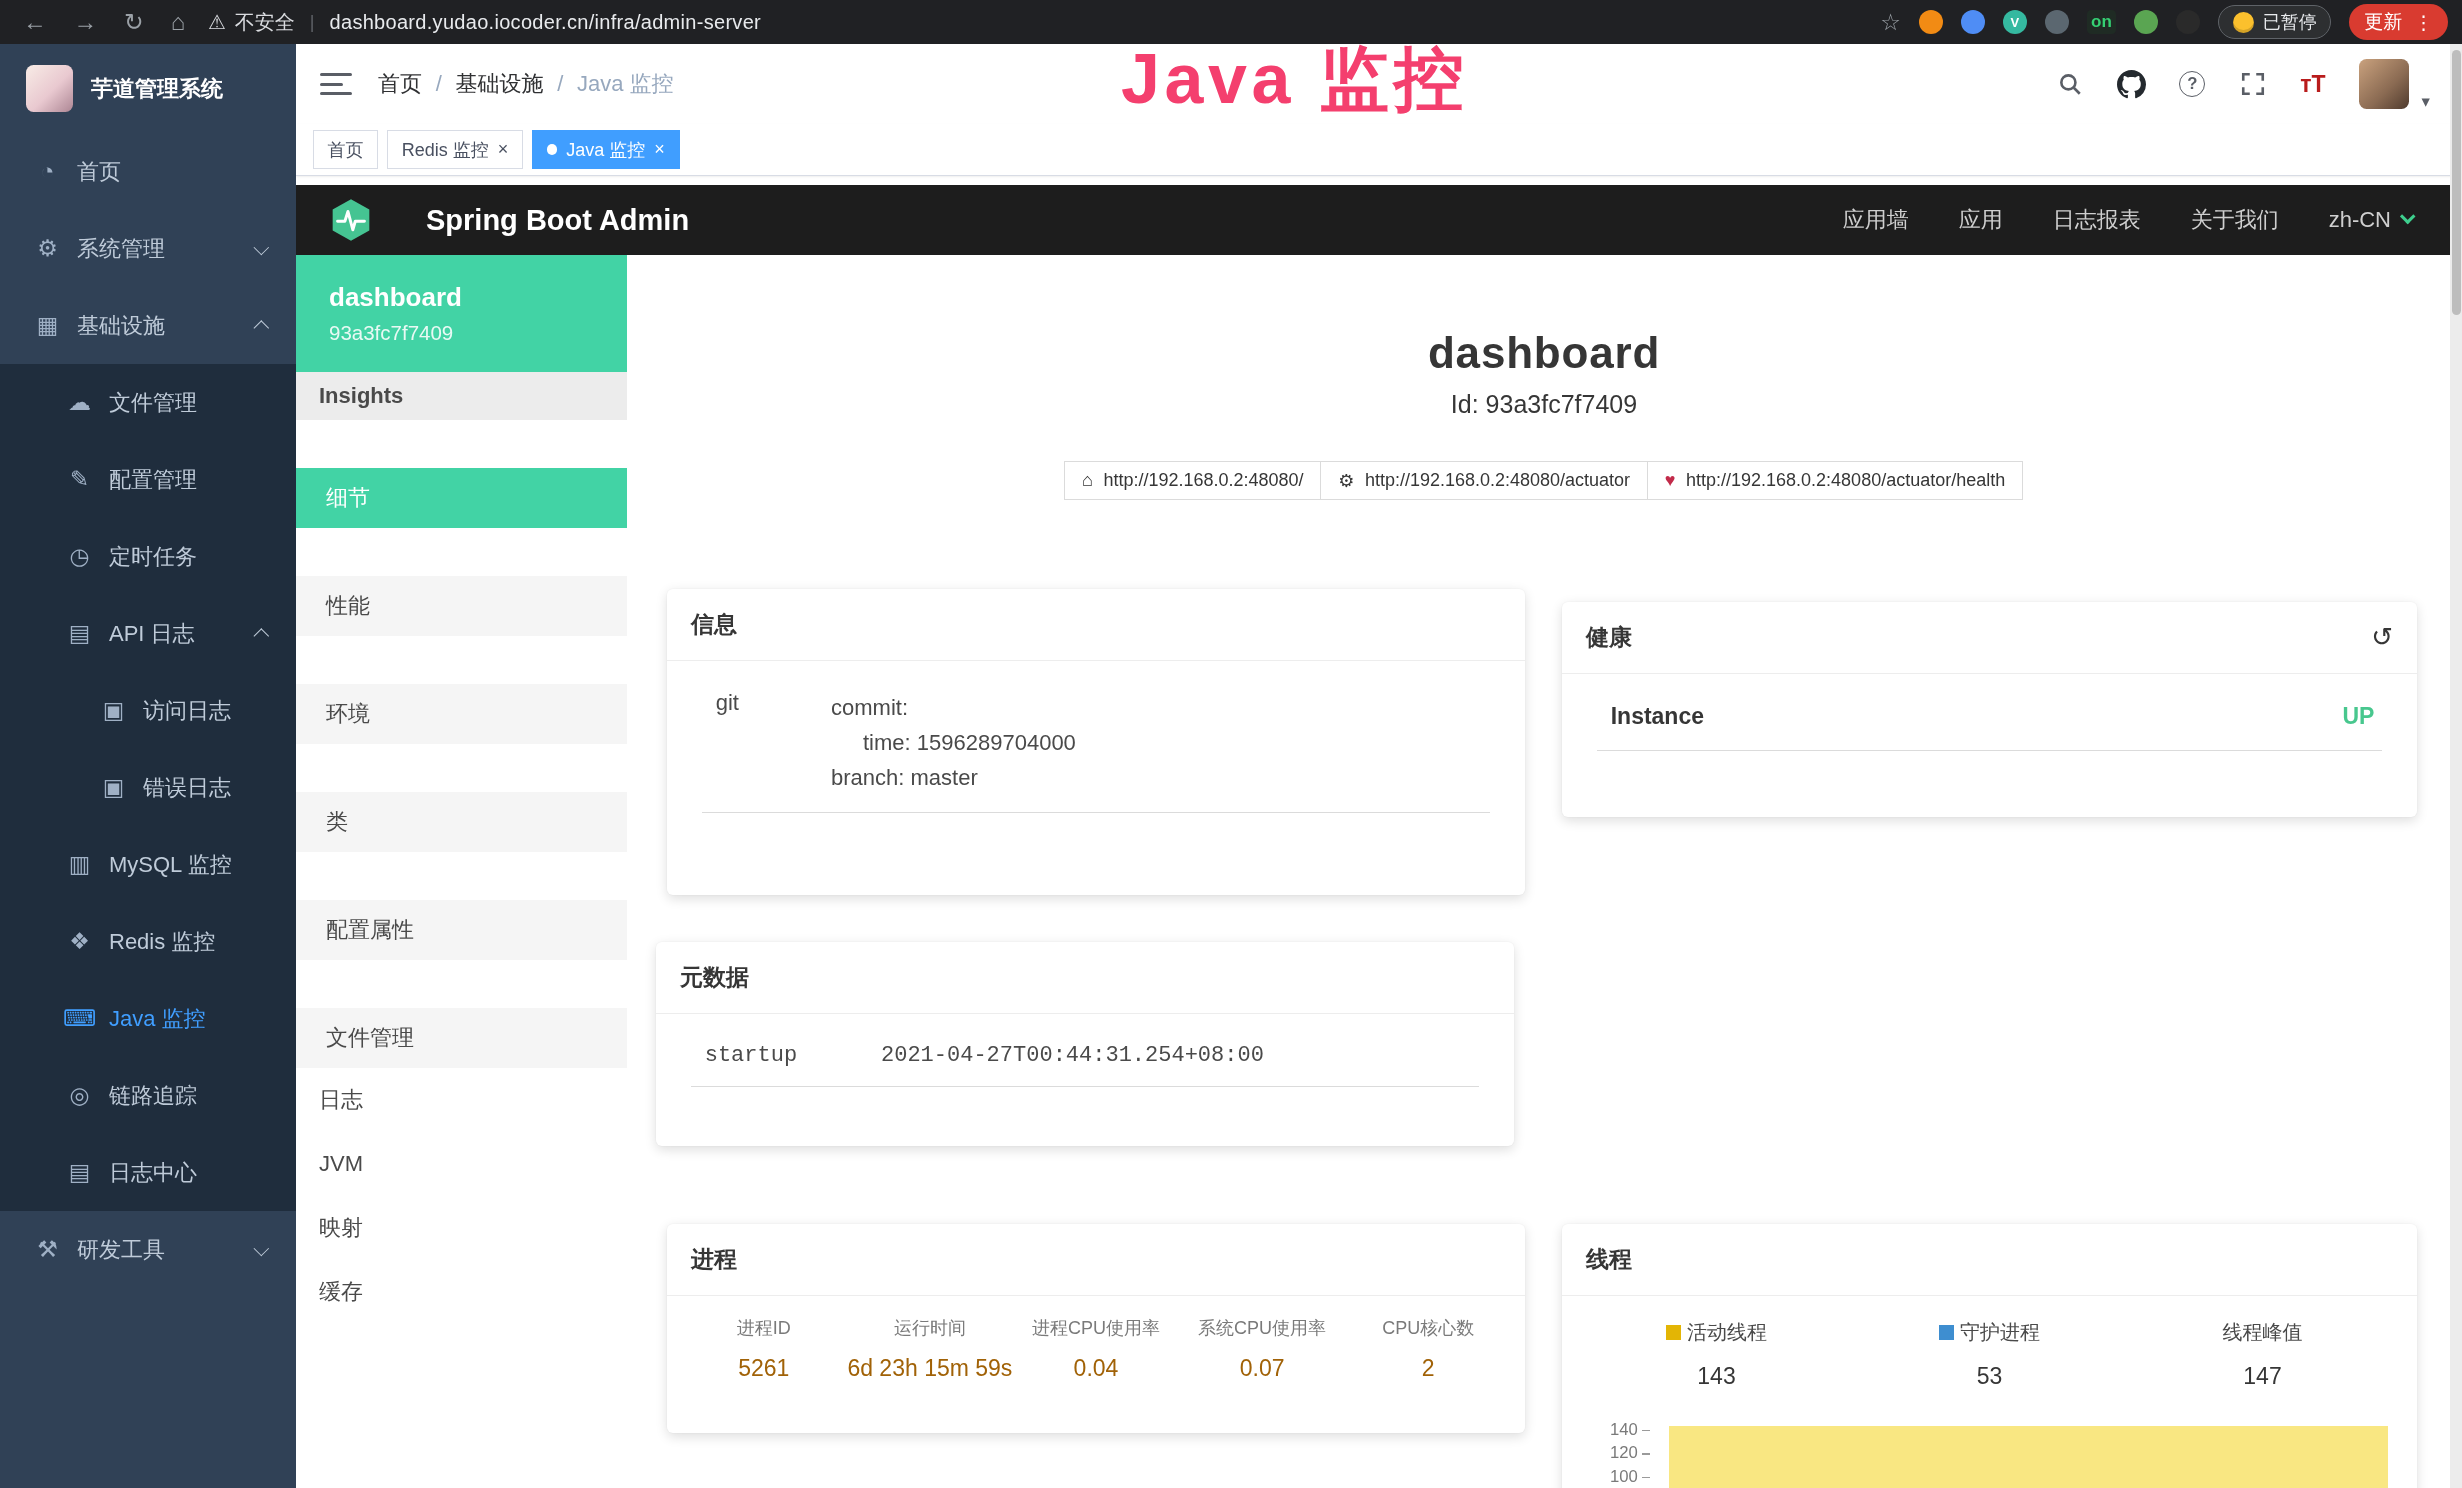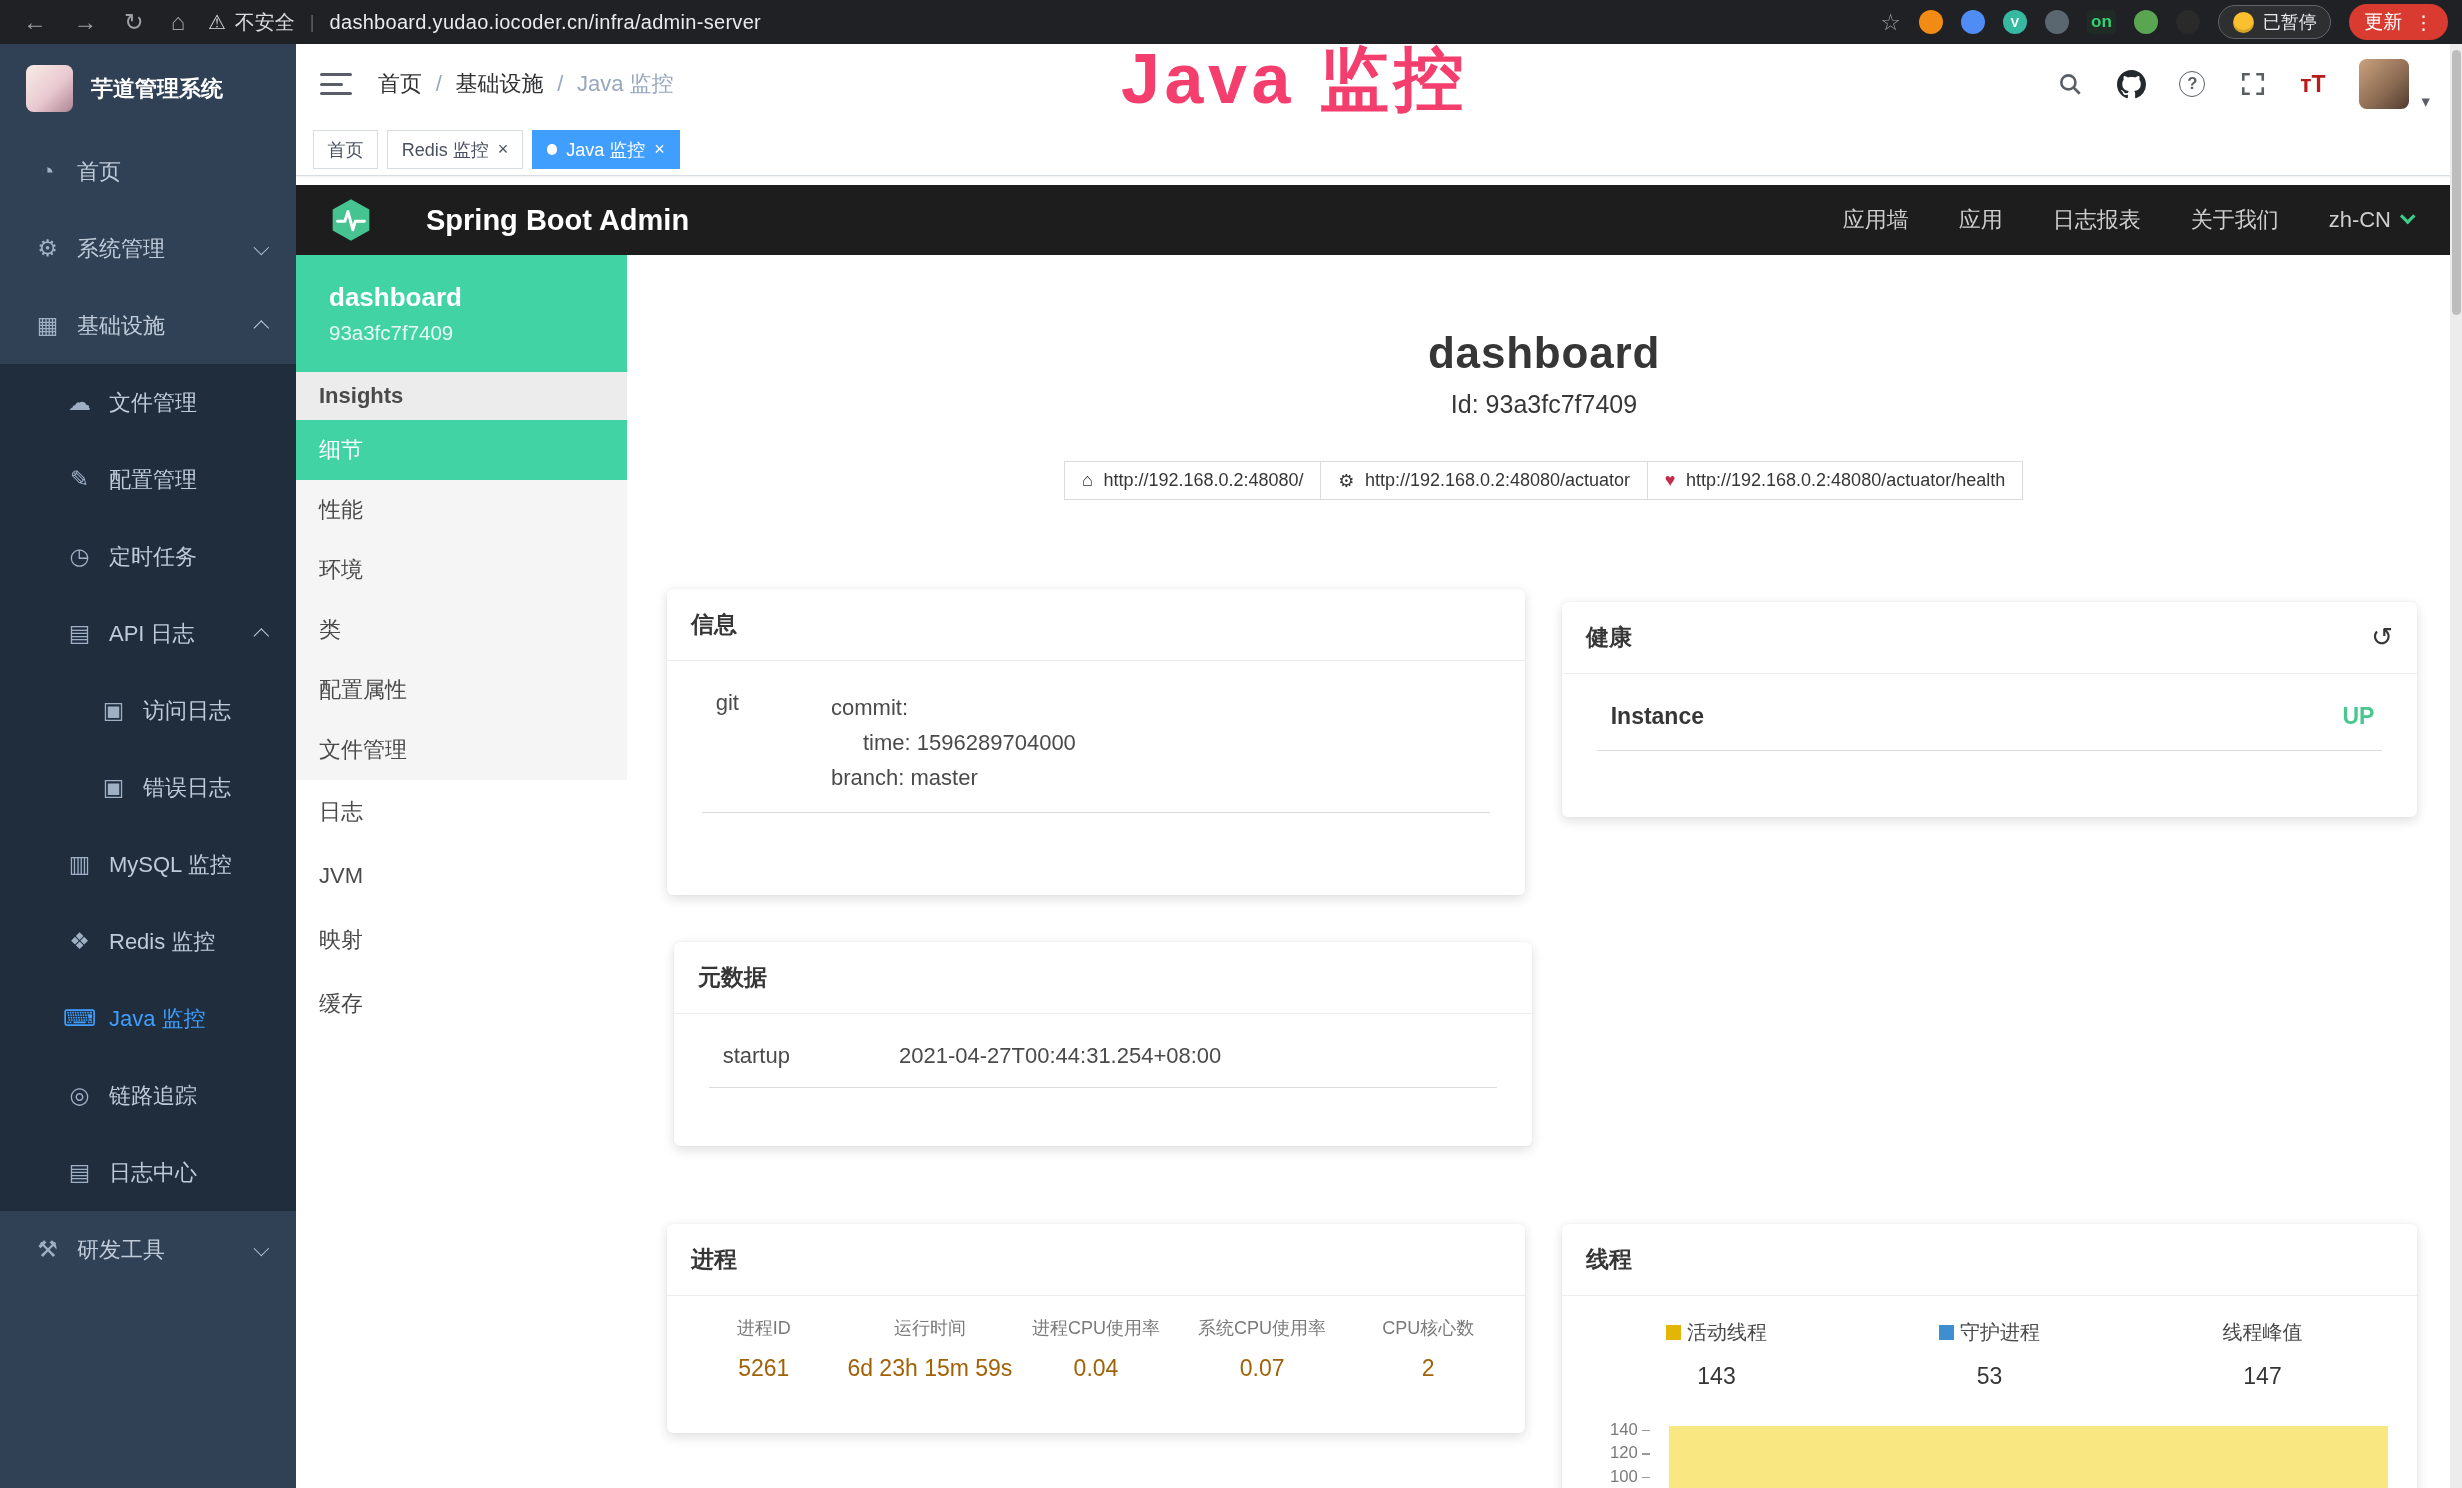--- a/index.html
+++ b/index.html
@@ -69,41 +69,41 @@
   .sba-nav span { cursor:pointer; white-space:nowrap; }
   .sba-locale { display:flex; align-items:center; gap:10.6px; }
   .chev-green { width:11.4px; height:11.4px; border-right:3px solid #3ecf8e; border-bottom:3px solid #3ecf8e; transform:rotate(45deg); margin-top:-6px; }
 
   
   .sba-side { position:absolute; left:296px; top:255px; width:331px; height:1234px; background:#fff; z-index:4; }
   .inst-block { height:117px; background:#42d3a5; color:#fff; display:flex; flex-direction:column; justify-content:center; padding-left:33px; gap:7.6px; cursor:pointer; }
   .inst-name { font-size:26px; font-weight:bold; }
   .inst-id { font-size:20.5px; opacity:.88; }
   .side-section { height:48px; background:#ececec; display:flex; align-items:center; padding-left:23px; font-size:22px; font-weight:bold; color:#4a4a4a; }
-  .side-sub { height:60px; background:#f5f5f5; display:flex; align-items:center; padding-left:23px; font-size:22px; color:#4a4a4a; cursor:pointer; }
+  .side-sub { height:60px; background:#f5f5f5; display:flex; align-items:center; padding-left:30px; font-size:22px; color:#4a4a4a; cursor:pointer;margin-top:48px; }
   .side-sub.active { background:#42d3a5; color:#fff; }
   .side-item { height:64px; background:#fff; display:flex; align-items:center; padding-left:23px; font-size:22px; color:#4a4a4a; cursor:pointer; }
 
   
   .sba-main { position:absolute; left:626px; top:255px; width:1836px; height:1234px; background:#fff; z-index:3; }
   .main-title { text-align:center; margin-top:73px; font-size:44px; font-weight:bold; color:#363636; letter-spacing:0.8px; }
   .main-sub { text-align:center; margin-top:12px; font-size:25px; color:#363636; }
   .links-row { display:flex; justify-content:center; margin-top:42px; }
   .link-chip { display:flex; align-items:center; gap:10.6px; border:0.8px solid #dbdbdb; padding:7.6px 16.7px; font-size:18px; color:#363636; margin-left:-0.8px; background:#fff; cursor:pointer; white-space:nowrap; }
   .chip-ic { font-size:18px; color:#363636; }
   .chip-ic.heart { color:#c22b4a; }
 
   .card { position:absolute; background:#fff; border-radius:6px; box-shadow:0 3.8px 12px rgba(0,0,0,.13), 0 0 0 0.8px rgba(0,0,0,.02); }
   .card-h { display:flex; align-items:center; padding:20px 24px; font-size:23px; font-weight:bold; color:#363636; border-bottom:0.8px solid #ededed; }
   .card-h .hist { margin-left:auto; font-weight:normal; font-size:26px; color:#363636; cursor:pointer; }
   .card-b { padding:29px 35px; }
 
   .card-info     { left:41px;   top:334px;  width:858px; height:306px; }
   .card-health   { left:936px; top:347px;  width:855px; height:215px; }
-  .card-meta     { left:48px;   top:687px;  width:858px; height:204px; }
+  .card-meta     { left:30px;   top:687px;  width:858px; height:204px;font-family:Liberation Mono, monospace; }
   .card-process  { left:41px;   top:969px; width:858px; height:209px; }
   .card-threads  { left:936px; top:969px; width:855px; height:531px; }
 
   .info-row { display:flex; border-bottom:0.8px solid #dbdbdb; padding-bottom:16.7px; }
   .info-key { width:129px; font-size:22px; color:#4a4a4a; padding-left:13.7px; }
   .info-val { flex:1; font-size:22px; color:#4a4a4a; line-height:35px; }
   .info-val .ind { margin-left:32px; }
 
   .hrow { display:flex; align-items:center; border-bottom:0.8px solid #dbdbdb; padding-bottom:20px; }
   .hrow .k { font-size:23px; font-weight:bold; color:#363636; padding-left:13.7px; }

